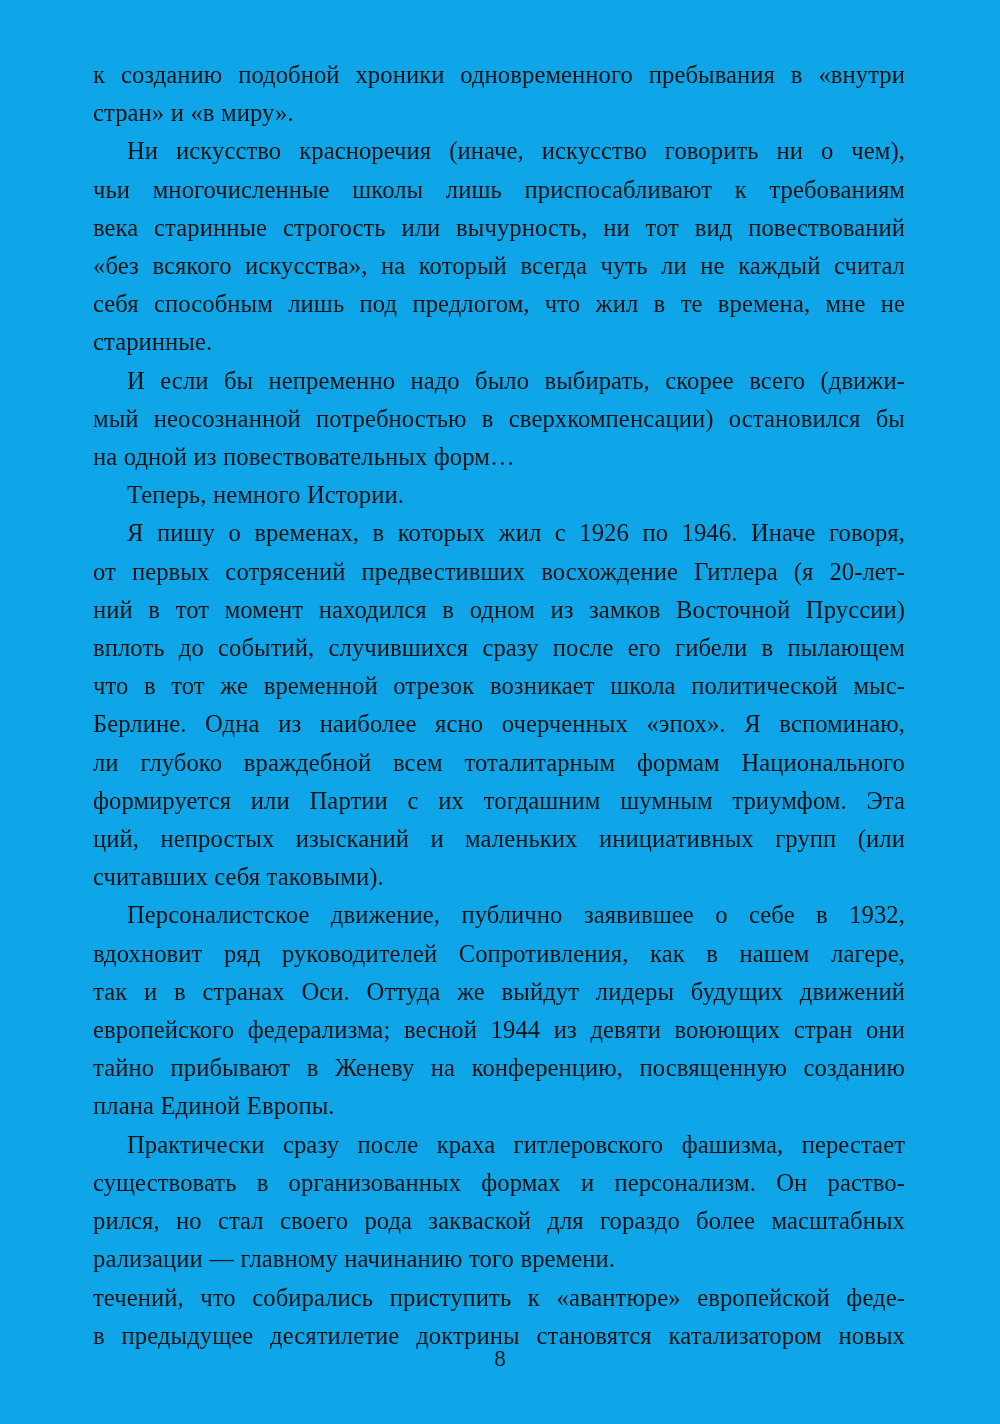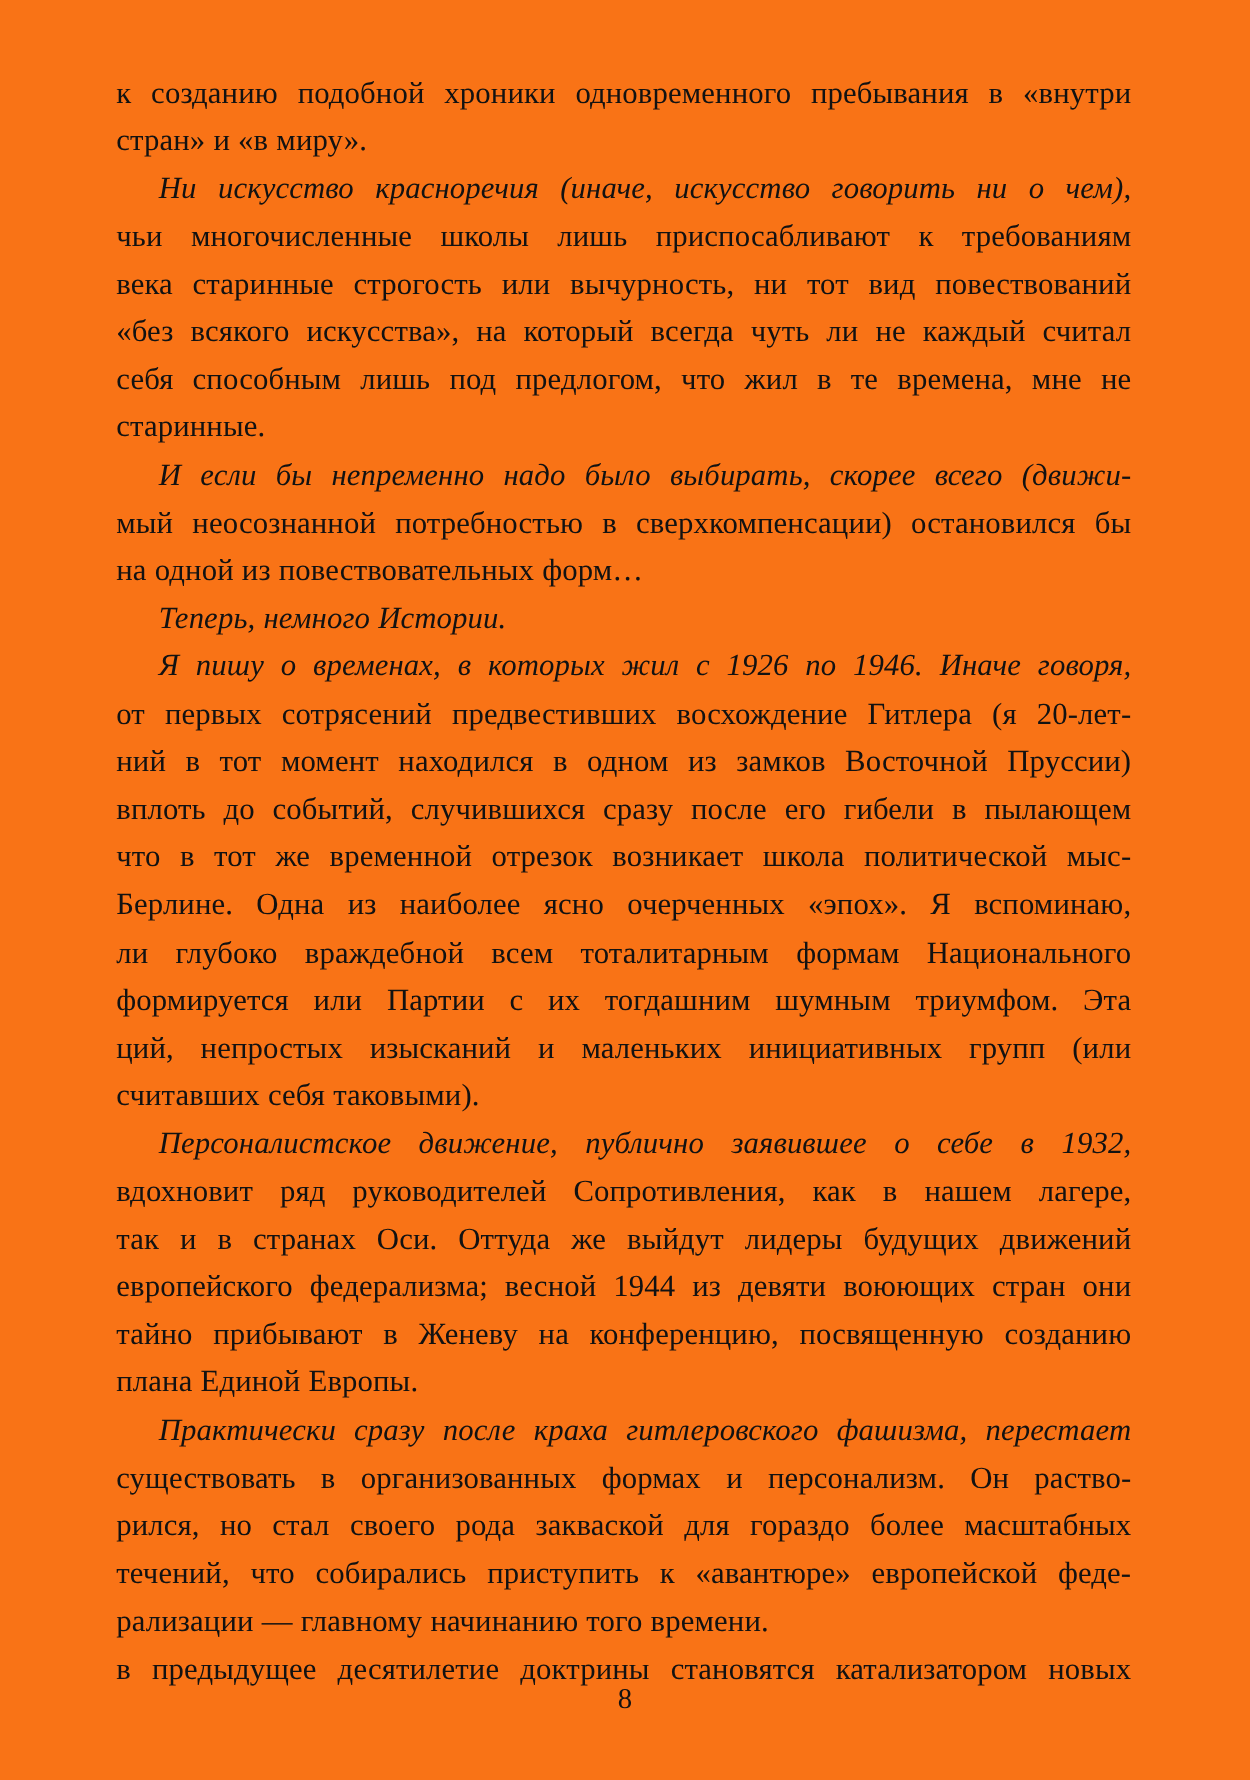--- a/index.html
+++ b/index.html
@@ -9,21 +9,21 @@
     background: #ffffff;
   }
   body {
     font-family: "Liberation Serif", "DejaVu Serif", serif;
     color: #121212;
   }
   .page {
     position: relative;
     width: 1000px;
     height: 1424px;
-    background: #f97316;
+    background: #0ea5e9;
     overflow: hidden;
     box-sizing: border-box;
   }
   .text-block {
     position: absolute;
     left: 93px;
     top: 56px;
     width: 812px;
   }
   .para {
@@ -46,21 +46,20 @@
     display: block;
     text-align: justify;
     text-align-last: justify;
     white-space: pre-wrap;
   }
   .line.last {
     text-align-last: left;
   }
   .line.indent {
     text-indent: 34px;
-    font-style: italic;
   }
   .folio {
     position: absolute;
     left: 0;
     top: 1345px;
     width: 1000px;
     text-align: center;
     font-size: 23px;
     line-height: 28px;
     color: #121212;
@@ -116,22 +115,22 @@
       <span class="line">так и в странах Оси. Оттуда же выйдут лидеры будущих движений</span>
       <span class="line">европейского федерализма; весной 1944 из девяти воюющих стран они</span>
       <span class="line">тайно прибывают в Женеву на конференцию, посвященную созданию</span>
       <span class="line last">плана Единой Европы.</span>
     </p>
 
     <p class="para">
       <span class="line indent">Практически сразу после краха гитлеровского фашизма, перестает</span>
       <span class="line">существовать в организованных формах и персонализм. Он раство-</span>
       <span class="line">рился, но стал своего рода закваской для гораздо более масштабных</span>
+      <span class="line last">рализации — главному начинанию того времени.</span>
       <span class="line">течений, что собирались приступить к «авантюре» европейской феде-</span>
-      <span class="line last">рализации — главному начинанию того времени.</span>
     </p>
 
     <p class="para">
       <span class="line">в предыдущее десятилетие доктрины становятся катализатором новых</span>
 
     </p>
 
   </div>
 
   <div class="folio">8</div>

